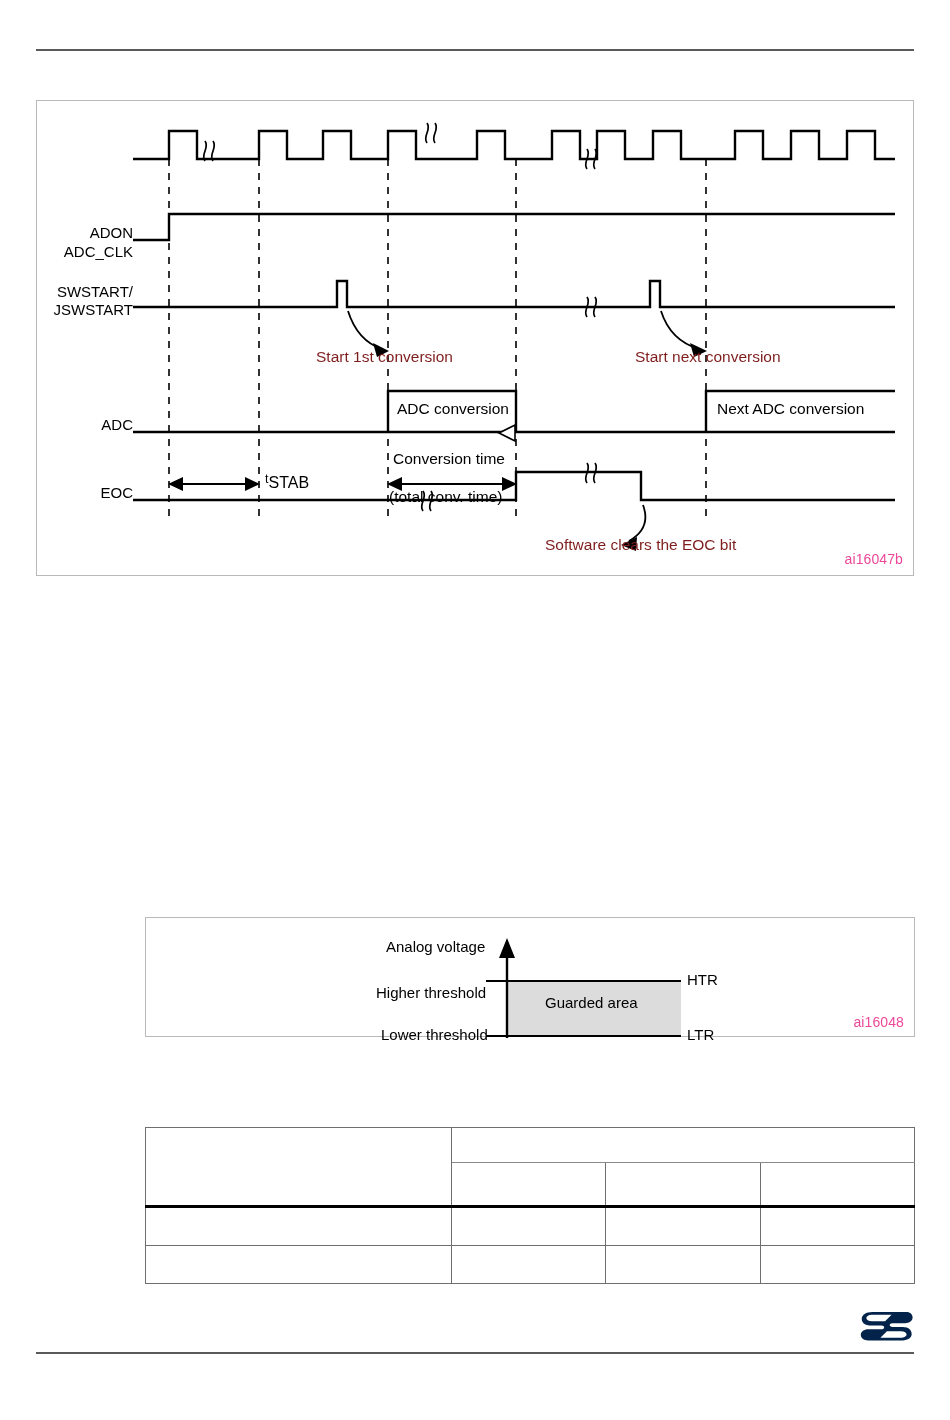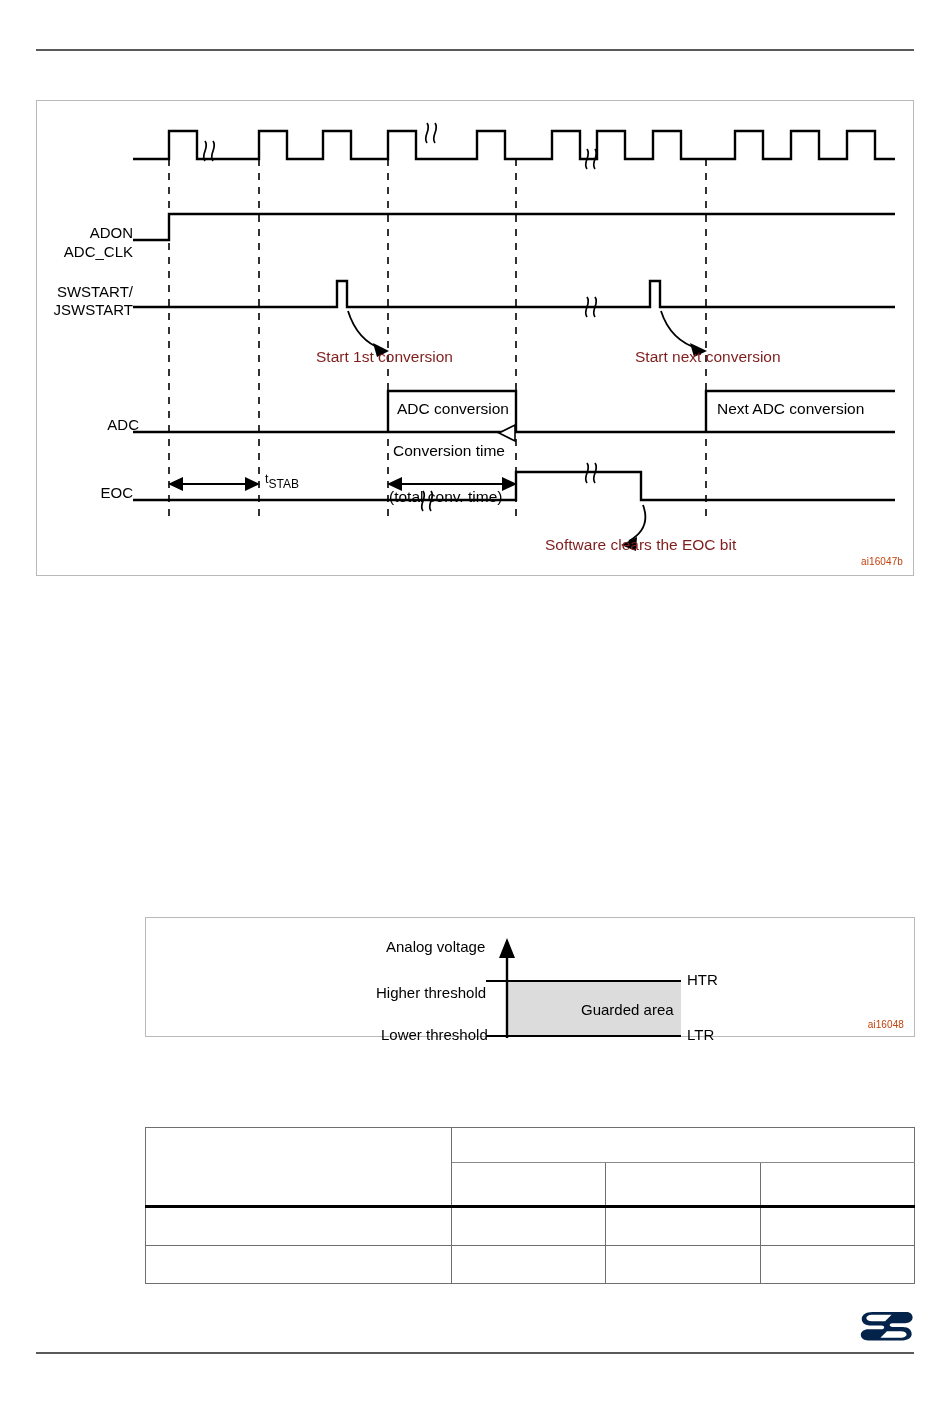--- a/index.html
+++ b/index.html
@@ -35,22 +35,22 @@
     position: absolute;
     border: 1px solid #b9b9b9;
     background: #ffffff;
     box-sizing: border-box;
   }
   #figure-timing { left: 36px; top: 100px; width: 878px; height: 476px; }
   #figure-watchdog { left: 145px; top: 917px; width: 770px; height: 120px; }
 
   .fig-id {
     position: absolute;
-    font-size: 10px;
-    color: #c2410c;
+    font-size: 14px;
+    color: #ec4899;
     letter-spacing: 0.1px;
   }
 
   
   .svg-layer {
     position: absolute;
     left: 0;
     top: 0;
   }
   .sig-label {
@@ -72,21 +72,21 @@
     font-size: 15.5px;
     white-space: nowrap;
     color: #000;
   }
   .tstab {
     position: absolute;
     font-size: 16px;
     white-space: nowrap;
     color: #000;
   }
-  .tstab .sub { font-size: 12px; }
+  .tstab .sub { font-size: 16px; }
   .tstab .pre { font-size: 12.5px; vertical-align: 0.42em; }
 
   
   .wd-text {
     position: absolute;
     font-size: 15px;
     white-space: nowrap;
     color: #000;
   }
   #guarded-area-fill {
@@ -207,36 +207,36 @@
       </g>
     </svg>
 
     <div class="sig-label" style="left:10px; top:142px; width:86px;">ADC_CLK</div>
 
     <div class="sig-label" style="left:10px; top:123px; width:86px; top:123px;">ADON</div>
 
     <div class="sig-label" style="left:0px; top:182px; width:96px;">SWSTART/</div>
     <div class="sig-label" style="left:0px; top:200px; width:96px;">JSWSTART</div>
 
-    <div class="sig-label" style="left:16px; top:315px; width:86px;">ADC</div>
+    <div class="sig-label" style="left:10px; top:315px; width:86px;">ADC</div>
 
     <div class="sig-label" style="left:10px; top:383px; width:86px;">EOC</div>
 
     <div class="note" style="left:279px; top:247px;">Start 1st conversion</div>
     <div class="note" style="left:598px; top:247px;">Start next conversion</div>
     <div class="note" style="left:508px; top:435px;">Software clears the EOC bit</div>
 
     <div class="boxlabel" style="left:360px; top:299px;">ADC conversion</div>
     <div class="boxlabel" style="left:680px; top:299px;">Next ADC conversion</div>
 
     <div class="tstab" style="left:228px; top:371px;">
       <span class="pre">t</span><span class="sub">STAB</span>
     </div>
 
-    <div class="boxlabel" style="left:356px; top:341px;">Conversion time</div>
+    <div class="boxlabel" style="left:356px; top:349px;">Conversion time</div>
     <div class="boxlabel" style="left:352px; top:387px;">(total conv.  time)</div>
 
     <div class="fig-id" style="right:10px; bottom:8px;">ai16047b</div>
   </div>
 
   <div class="fig-frame" id="figure-watchdog">
 
     <div id="guarded-area-fill" style="left:361px; top:63px; width:174px; height:55px;"></div>
 
     <svg class="svg-layer" width="770" height="167" viewBox="0 0 770 167">
@@ -249,21 +249,21 @@
 
         <line x1="340" y1="118" x2="535" y2="118" stroke-width="2"></line>
       </g>
     </svg>
 
     <div class="wd-text" style="left:240px; top:20px;">Analog voltage</div>
     <div class="wd-text" style="left:230px; top:54px;margin-top:12px;">Higher threshold</div>
     <div class="wd-text" style="left:235px; top:108px;">Lower threshold</div>
     <div class="wd-text" style="left:541px; top:53px;">HTR</div>
     <div class="wd-text" style="left:541px; top:108px;text-align:right;">LTR</div>
-    <div id="guarded-area-label" style="left:399px; top:83px;margin-left:36px;">Guarded area</div>
+    <div id="guarded-area-label" style="left:399px; top:76px;">Guarded area</div>
 
     <div class="fig-id" style="right:10px; bottom:6px;">ai16048</div>
   </div>
 
   <table id="spec-table">
     <tbody>
         <tr>
       <td class="hdr-left" rowspan="2" style="width:305px; height:76px;"></td>
       <td class="hdr-span" colspan="3" style="height:34px;"></td>
     </tr>

